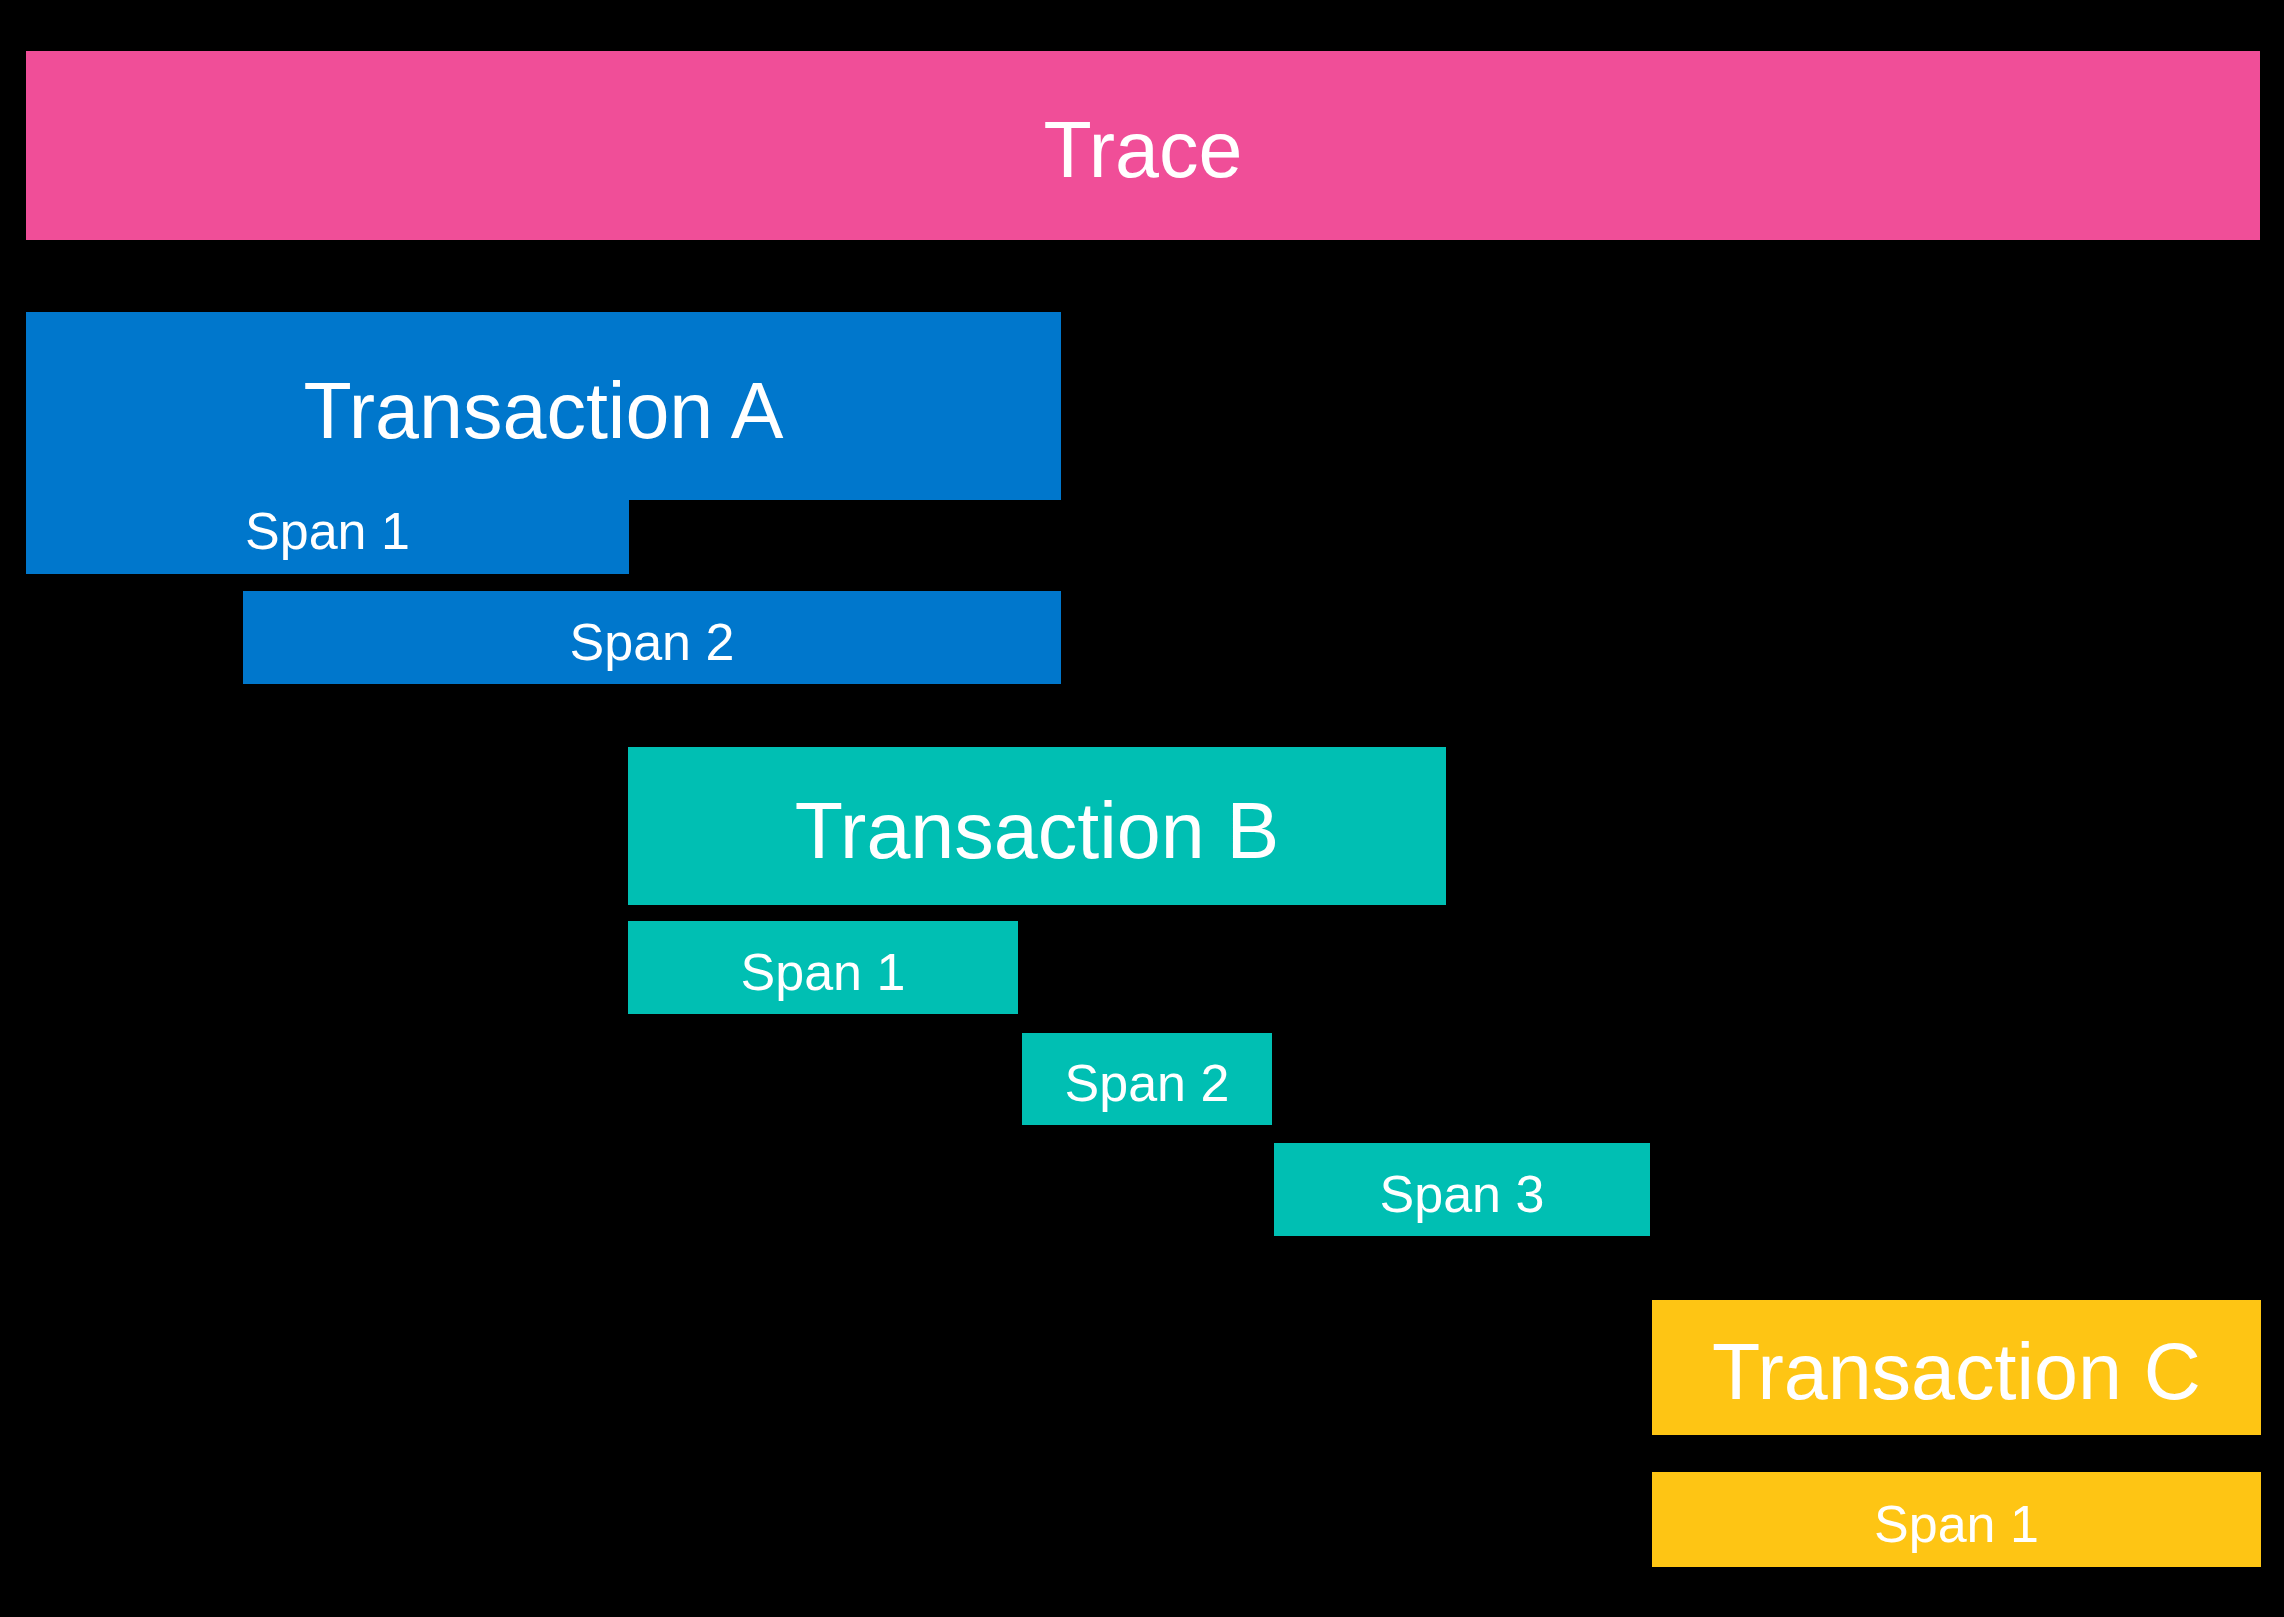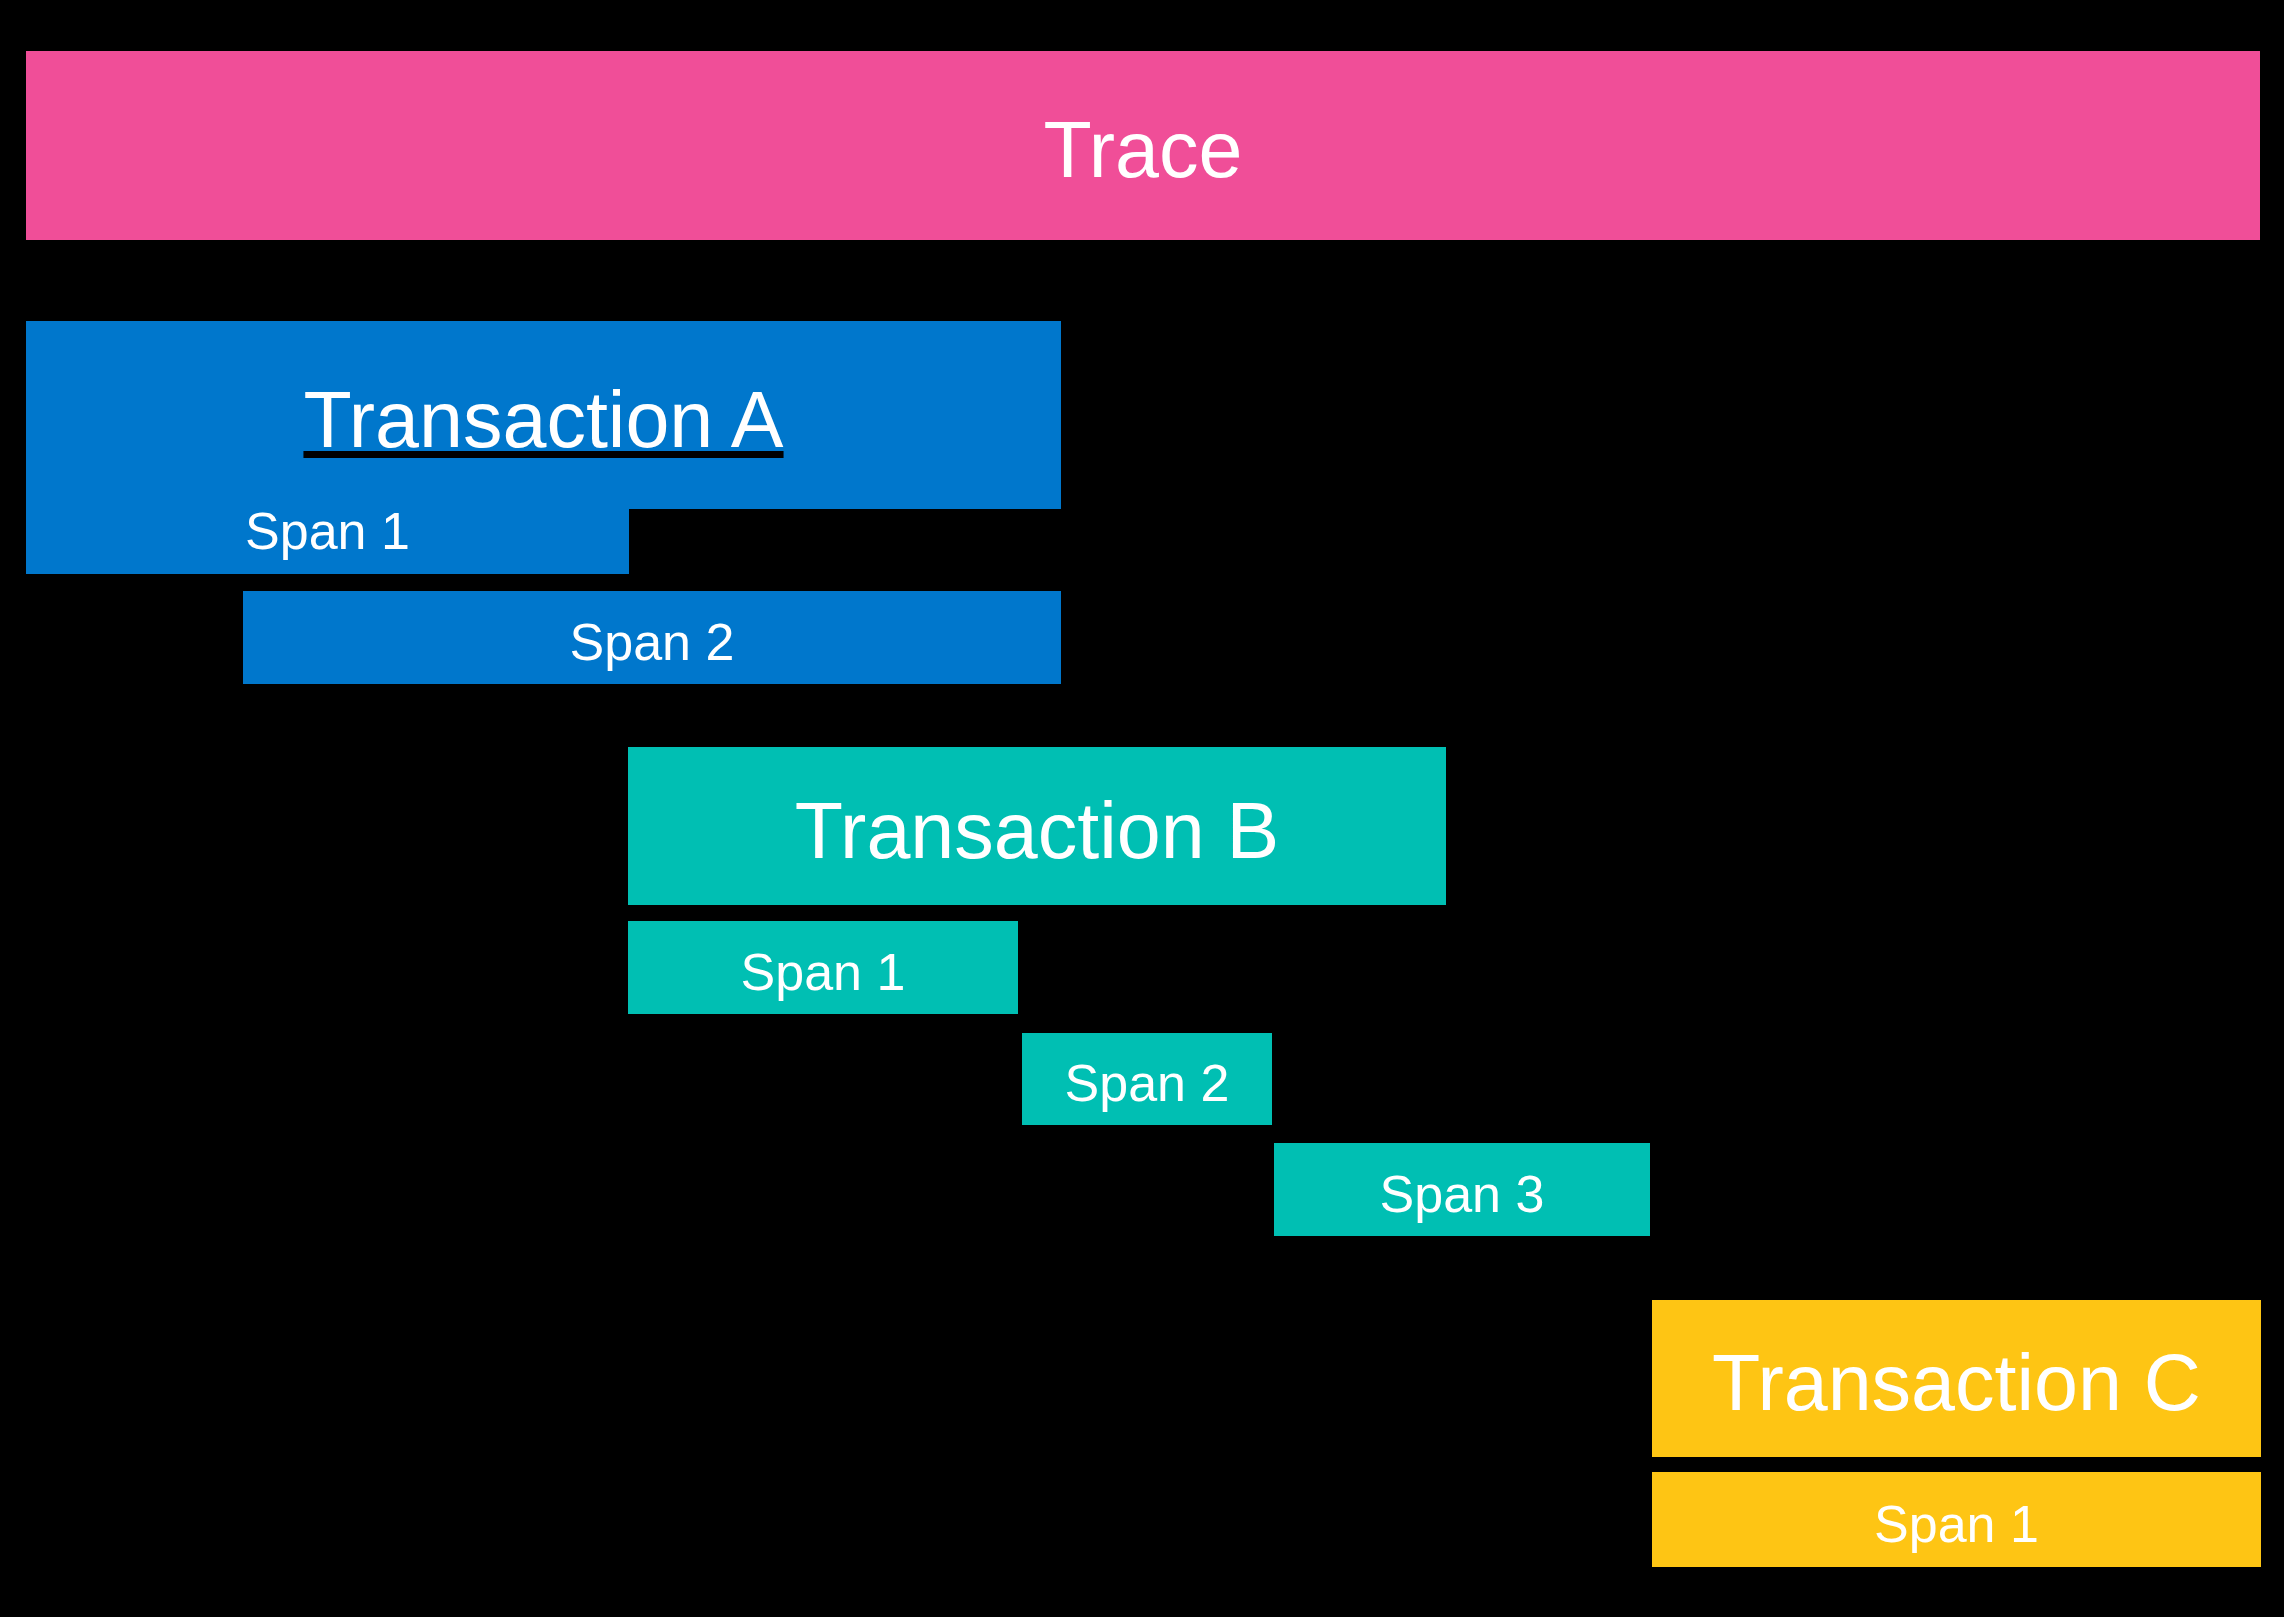--- a/index.html
+++ b/index.html
@@ -25,28 +25,28 @@
     font-weight: 400;
     line-height: 1;
     white-space: nowrap;
     margin-top: 8px;
   }
   .lbl-lg { font-size: 79px; }
   .lbl-sm { font-size: 52px; }
 
   
   .trace      { left: 26px;   top: 51px;   width: 2234px; height: 189px; }
-  .tx-a       { left: 26px;   top: 321px;  width: 1035px; height: 188px; text-decoration: underline; }
+  .tx-a       { left: 26px;   top: 312px;  width: 1035px; height: 188px; }
   .span-a1    { left: 26px;   top: 480px;  width: 603px;  height: 94px; }
   .span-a2    { left: 243px;  top: 591px;  width: 818px; height: 93px; }
   .tx-b       { left: 628px;  top: 747px;  width: 818px; height: 158px; }
   .span-b1    { left: 628px;  top: 921px; width: 390px;  height: 93px; }
   .span-b2    { left: 1022px; top: 1033px; width: 250px;  height: 92px; }
   .span-b3    { left: 1274px; top: 1143px; width: 376px;  height: 93px; }
-  .tx-c       { left: 1652px; top: 1300px; width: 609px;  height: 157px; }
+  .tx-c       { left: 1652px; top: 1300px; width: 609px;  height: 135px; }
   .span-c1    { left: 1652px; top: 1472px; width: 609px;  height: 95px; }
 </style>
 </head>
 <body>
 
 <div class="canvas" style="background-color: rgb(0, 0, 0);">
 
   <div class="bar trace" style="background-color: rgb(240, 78, 152);">
     <span class="label lbl-lg" style="color: rgb(255, 255, 255);">Trace</span>
   </div>

